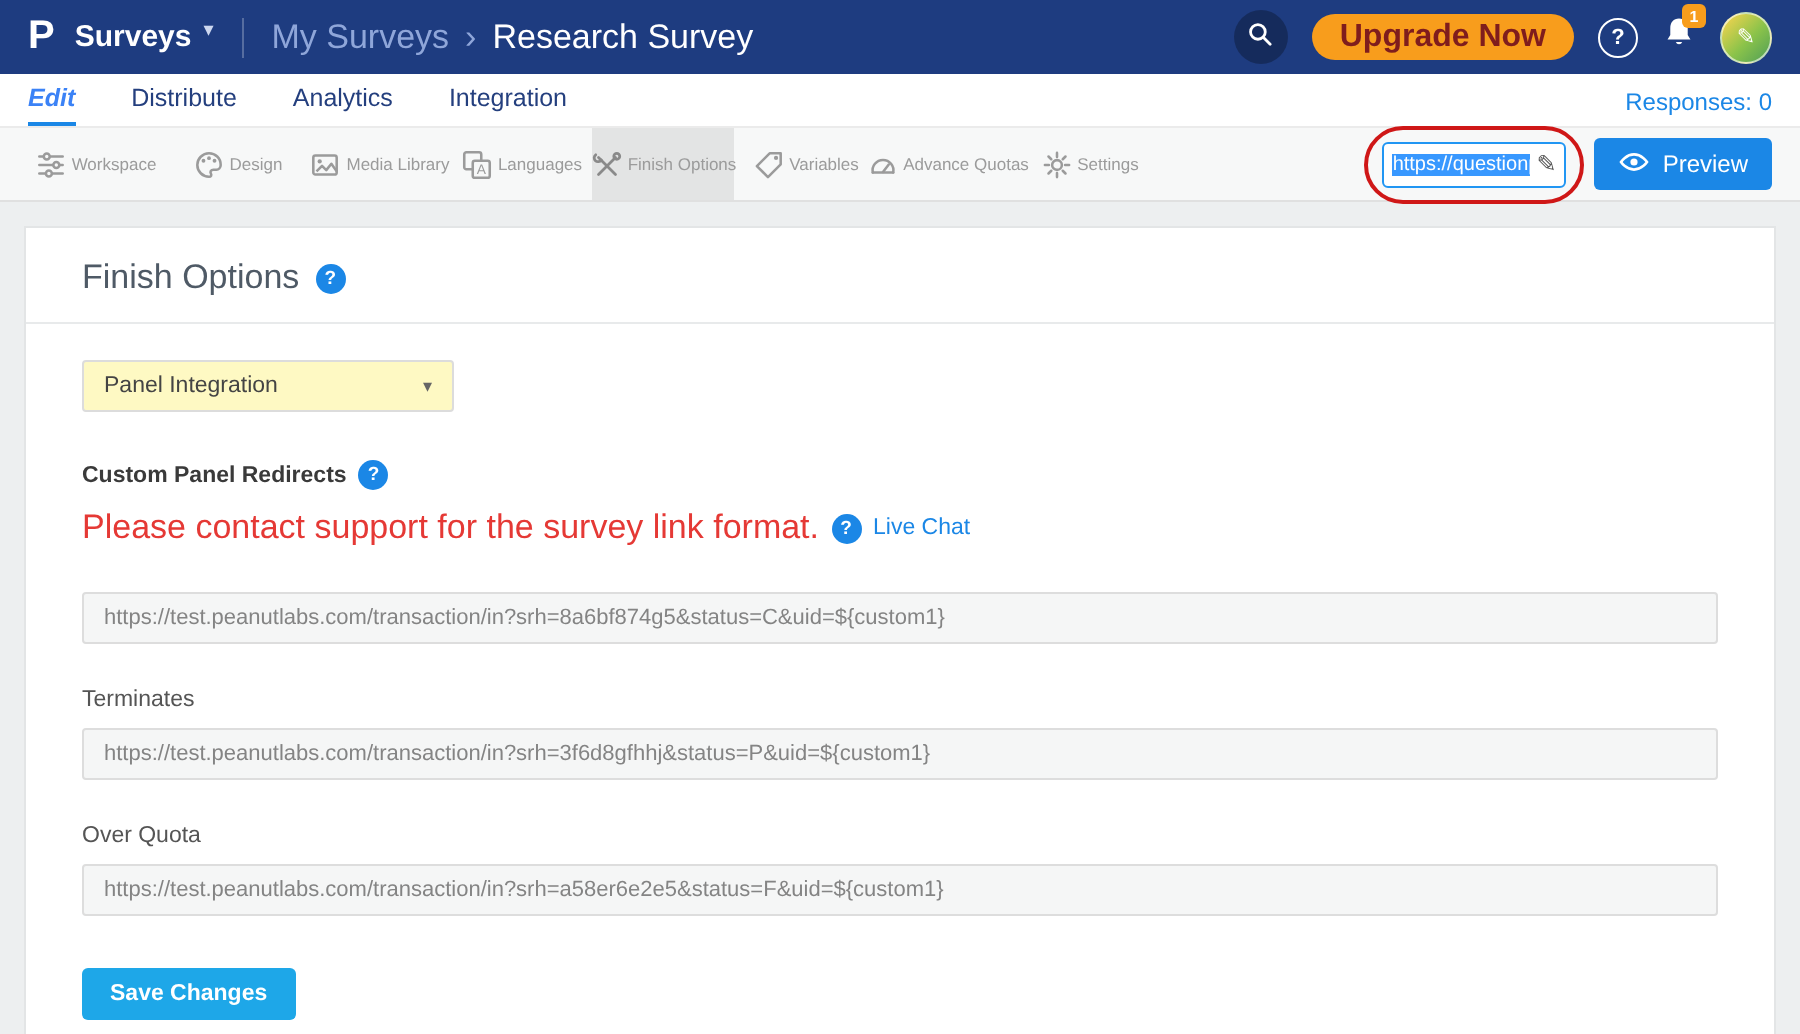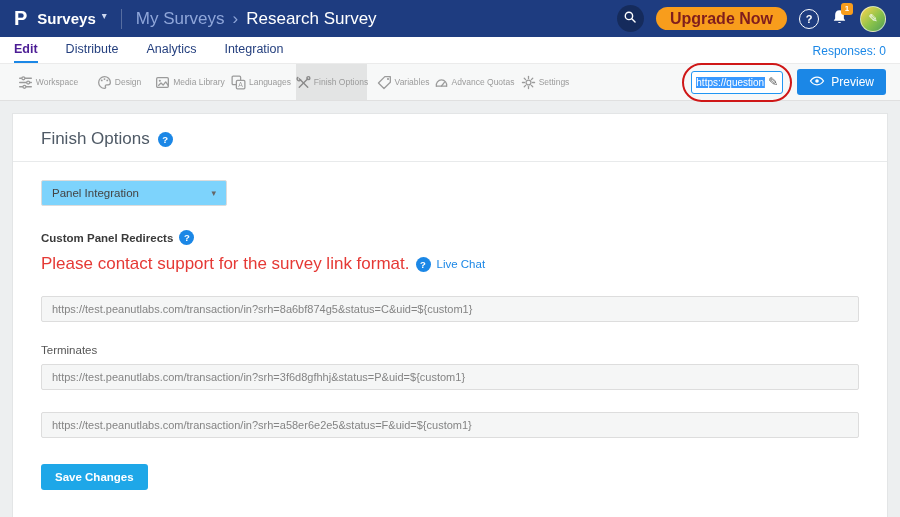--- a/index.html
+++ b/index.html
@@ -33,21 +33,21 @@
   .avatar { width:26px; height:26px; border-radius:50%;
     background:linear-gradient(135deg,#ffd54f 0%,#8bc34a 55%,#4f9e57 100%);
     border:1px solid rgba(255,255,255,.6); display:flex; align-items:center;
     justify-content:center; color:#fff; font-size:11px; cursor:pointer; }
 
   
   .nav { height:26px; background:#fff; display:flex; align-items:flex-end;
     padding:0 14px; gap:28px; }
   .nav-tab { font-size:12.5px; color:#243f7e; cursor:pointer; padding-bottom:5px;
     border-bottom:2px solid transparent; }
-  .nav-tab.active { color:#4c1d95; font-weight:bold; border-bottom-color:#1b87e6; }
+  .nav-tab.active { color:#3b82f6; font-weight:bold; border-bottom-color:#1b87e6;font-style:italic; }
   .responses { margin-left:auto; font-size:12px; color:#1b87e6; padding-bottom:5px; }
 
   
   .toolbar { height:38px; background:#f7f8f8; border-top:1px solid #ebebeb;
     border-bottom:1px solid #e0e0e0; display:flex; align-items:stretch; padding:0 0 0 12px; }
   .tool-item { width:71px; display:flex; flex-direction:row; align-items:center;
     justify-content:center; gap:2px; color:#9b9b9b; cursor:pointer; }
   .tool-item.active { background:#e3e4e4; }
   .tool-label { font-size:8.5px; color:#9b9b9b; white-space:nowrap; }
   .tool-icon svg { display:block; }
@@ -69,21 +69,21 @@
   
   .page { padding:12px 12px 0; }
   .card { background:#fff; border:1px solid #e3e5e6; min-height:378px; }
   .card-head { padding:15px 28px 12px; display:flex; align-items:center; gap:8px; }
   .card-title { font-size:17px; font-weight:normal; color:#4f5a66; }
   .help-badge { width:15px; height:15px; border-radius:50%; background:#1b87e6;
     color:#fff; font-size:9.5px; font-weight:bold; display:inline-flex;
     align-items:center; justify-content:center; cursor:pointer; flex:0 0 auto; }
   .divider { height:1px; background:#e8eaeb; }
   .card-body { padding:18px 28px 30px; }
-  .dropdown { width:186px; height:26px; background:#7dd3fc; border:1px solid #dcdcdc;
+  .dropdown { width:186px; height:26px; background:#fef9c3; border:1px solid #dcdcdc;
     border-radius:2px; display:flex; align-items:center; padding:0 10px;
     font-size:11.5px; color:#444; cursor:pointer; }
   .dropdown .caret { margin-left:auto; font-size:9px; color:#666; }
   .redirects-row { margin-top:24px; display:flex; align-items:center; gap:6px; }
   .redirects-heading { font-size:11.5px; font-weight:bold; color:#3a3a3a; }
   .note-row { margin-top:9px; display:flex; align-items:center; gap:6px; }
   .note-text { font-size:17px; color:#e53935; }
   .live-chat { font-size:11.5px; color:#1b87e6; text-decoration:none; cursor:pointer; }
   .field { margin-top:22px; }
   .field-label { font-size:11.5px; color:#555; margin-bottom:8px; }
@@ -293,19 +293,20 @@
       <div class="field">
         <input class="field-input" type="text" value="https://test.peanutlabs.com/transaction/in?srh=8a6bf874g5&amp;status=C&amp;uid=${custom1}" style="">
       </div>
 
       <div class="field">
         <div class="field-label">Terminates</div>
         <input class="field-input" type="text" value="https://test.peanutlabs.com/transaction/in?srh=3f6d8gfhhj&amp;status=P&amp;uid=${custom1}" style="">
       </div>
 
       <div class="field">
+        <div class="field-label">Over Quota</div>
         <input class="field-input" type="text" value="https://test.peanutlabs.com/transaction/in?srh=a58er6e2e5&amp;status=F&amp;uid=${custom1}" style="">
       </div>
 
       <button class="save-btn">Save Changes</button>
     </div>
   </div>
 </div>
 
 </body></html>

